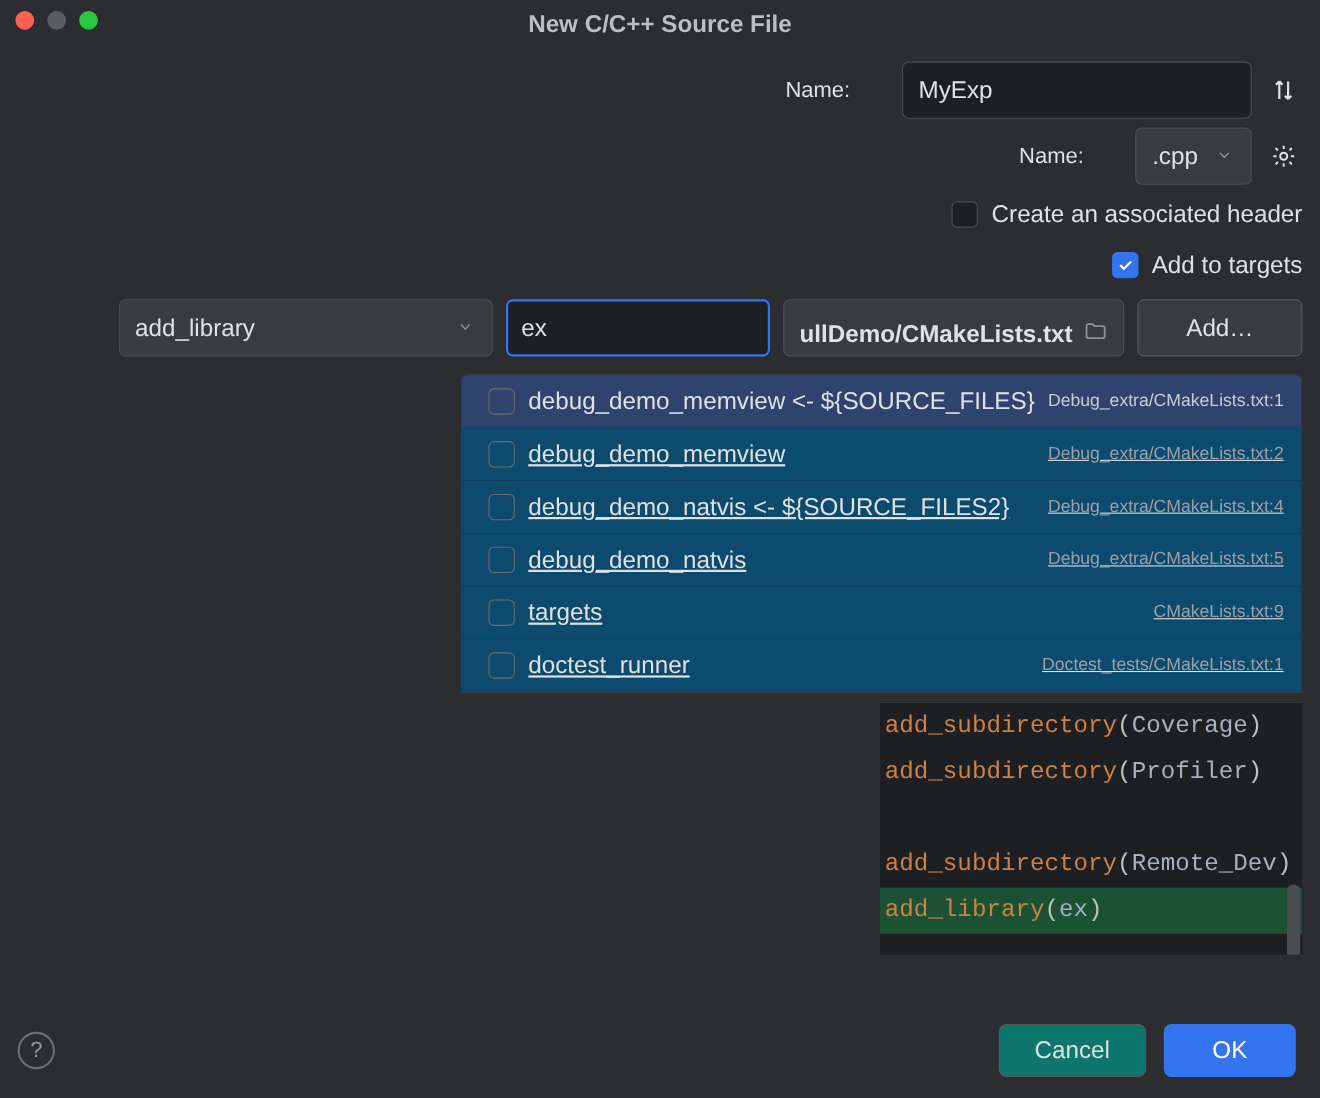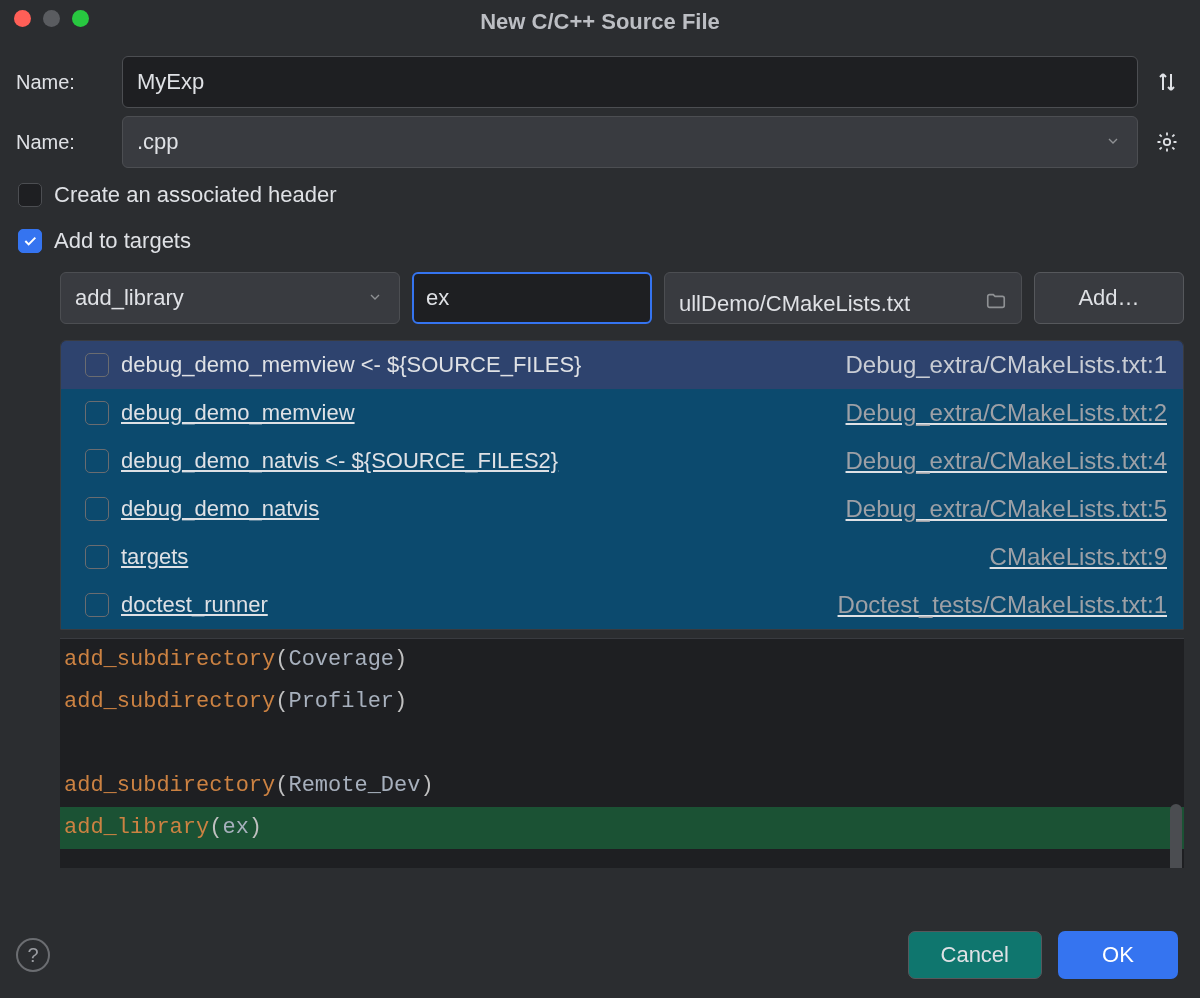--- a/index.html
+++ b/index.html
@@ -37,21 +37,21 @@
   }
   .tl-close { background:#ff5f57; }
   .tl-min   { background:#5a5c60; }
   .tl-zoom  { background:#28c840; }
   .titlebar h1 {
     margin:0; font-size:22px; font-weight:600; color:#bcbec3;
   }
 
   .content {
     padding: 12px 16px 0 16px;
-    display:flex; flex-direction:column; gap:8px;
+    display:flex; flex-direction:column; gap:8px;align-items:flex-end;
   }
 
   
   .field-row { display:flex; align-items:center; gap:12px; }
   .field-label { width:94px; flex:none; color:var(--text); }
   .text-input {
     flex:1; height:52px; background:var(--bg-input);
     border:1px solid var(--border); border-radius:6px;
     color:var(--text); font-size:22px; padding:0 14px;
     outline:none;
@@ -92,21 +92,21 @@
   .targets-combo .select-caret { right:16px; }
   .targets-search {
     width:240px; height:52px; background:var(--bg-input);
     border:2px solid var(--accent-blue); border-radius:6px;
     color:var(--text); font-size:22px; padding:0 12px;
     outline:none;
   }
   .targets-path {
     flex:1; height:52px; background:#393b40; border:1px solid var(--border);
     border-radius:6px; display:flex; align-items:center; padding:11px 14px 0 14px;
-    font-size:22px; overflow:hidden; white-space:nowrap; gap:10px;
+    font-size:22px; overflow:hidden; white-space:nowrap; gap:10px;font-weight:bold;
   }
   .targets-path .folder-ico { margin-left:auto; color:var(--text-dim); }
   .targets-add-btn {
     width:150px; height:52px; background:#393b40; border:1px solid #56585c;
     border-radius:6px; display:flex; align-items:center; justify-content:center;
     font-size:22px;
   }
 
   
   .targets-list {
@@ -119,21 +119,21 @@
     display:flex; align-items:center; height:48px; padding:0 16px 0 24px;
     gap:12px;
   }
   .target-row.selected { background:var(--selection-highlight); }
   .target-row:not(.selected) { background: #0c4a6e; text-decoration: underline; }
   .target-row .cb-small {
     width:24px; height:24px; border-radius:5px; border:1.5px solid #6a6c70;
     background:transparent; flex:none;
   }
   .target-name { font-size:22px; }
-  .target-loc  { margin-left:auto; font-size:24px; color:#9da0a6; }
+  .target-loc  { margin-left:auto; font-size:16px; color:#9da0a6; }
   .target-row.selected .target-loc { color:#c8ccd4; }
 
   
   .code-pane {
     margin-left:44px;
     margin-right:0;
     background:var(--bg-input);
     height:230px; position:relative;
     font-family: Liberation Mono, monospace;
     font-size:22px; line-height:42px;

